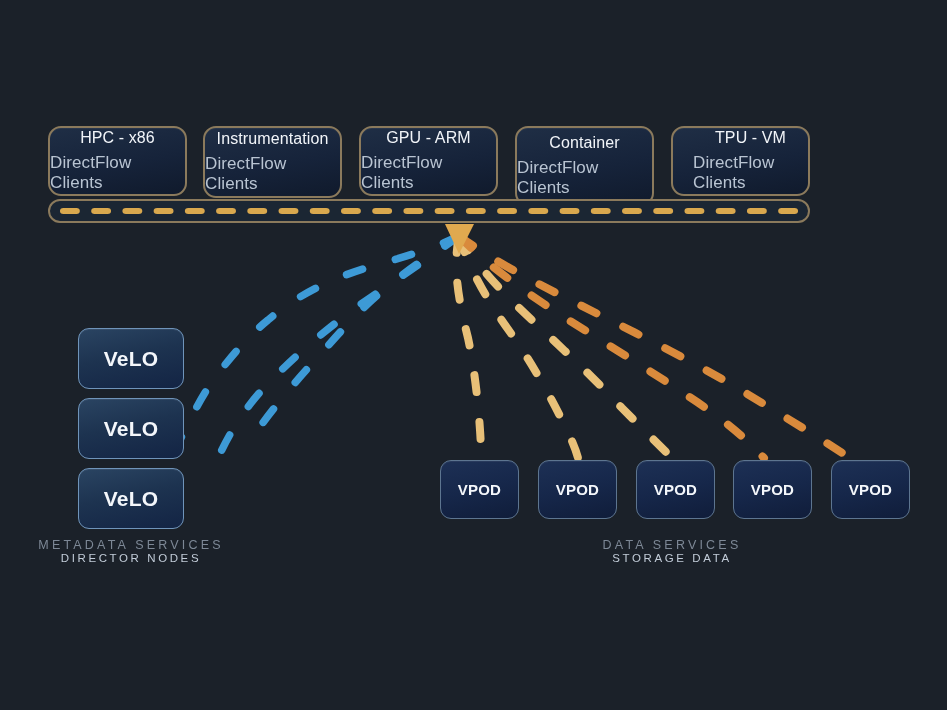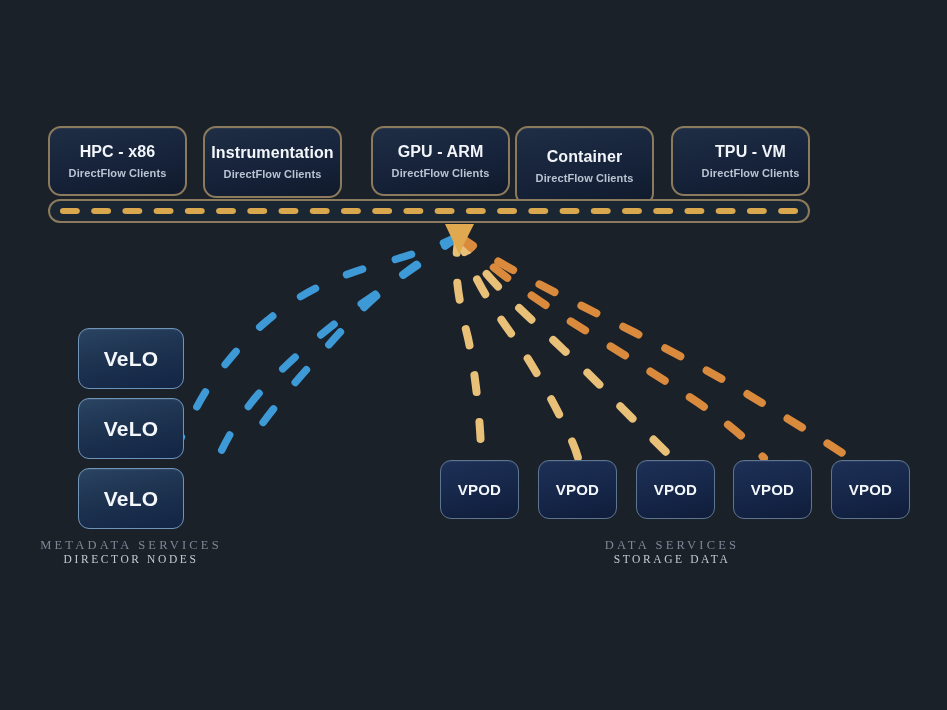--- a/index.html
+++ b/index.html
@@ -41,28 +41,28 @@
     background: linear-gradient(170deg, #1f2e45 0%, #16233a 55%, #101a2c 100%);
     display: flex;
     flex-direction: column;
     align-items: center;
     justify-content: center;
     box-shadow: inset 0 1px 0 rgba(255,255,255,0.05);
   }
   .client-title {
     color: #f2f5f9;
     font-size: 16px;
-    font-weight: bold;
+    font-weight: normal;
     line-height: 1.1;
     letter-spacing: 0.1px;
   }
   .client-sub {
     color: #b9c4d2;
-    font-size: 11px;
-    font-weight: bold;
+    font-size: 17px;
+    font-weight: normal;
     margin-top: 7px;
     letter-spacing: 0.1px;
   }
 
   
   #bus-bar {
     position: absolute;
     left: 48px;
     top: 199px;
     width: 762px;
@@ -124,21 +124,20 @@
     font-weight: bold;
     letter-spacing: 0.2px;
   }
 
   
   .caption-group {
     position: absolute;
     z-index: 3;
     text-align: center;
     transform: translateX(-50%);
-    font-family: Liberation Serif, serif;
   }
   .caption-primary {
     color: #7d8896;
     font-size: 12.5px;
     letter-spacing: 3.2px;
     font-weight: normal;
     white-space: nowrap;
   }
   .caption-secondary {
     color: #c2ccd8;
@@ -171,21 +170,21 @@
 
   <div id="client-row">
       <div class="client-box" style="left: 48px; top: 126px; width: 139px; height: 70px;">
         <div class="client-title">HPC - x86</div>
         <div class="client-sub">DirectFlow Clients</div>
       </div>
       <div class="client-box" style="left: 203px; top: 126px; width: 139px; height: 72px;">
         <div class="client-title">Instrumentation</div>
         <div class="client-sub">DirectFlow Clients</div>
       </div>
-      <div class="client-box" style="left: 359px; top: 126px; width: 139px; height: 70px; margin-left: 12px;">
+      <div class="client-box" style="left: 359px; top: 126px; width: 139px; height: 70px;">
         <div class="client-title">GPU - ARM</div>
         <div class="client-sub">DirectFlow Clients</div>
       </div>
       <div class="client-box" style="left: 515px; top: 126px; width: 139px; height: 80px;">
         <div class="client-title">Container</div>
         <div class="client-sub">DirectFlow Clients</div>
       </div>
       <div class="client-box" style="left: 671px; top: 126px; width: 139px; height: 70px; padding-left: 20px;">
         <div class="client-title">TPU - VM</div>
         <div class="client-sub">DirectFlow Clients</div>

